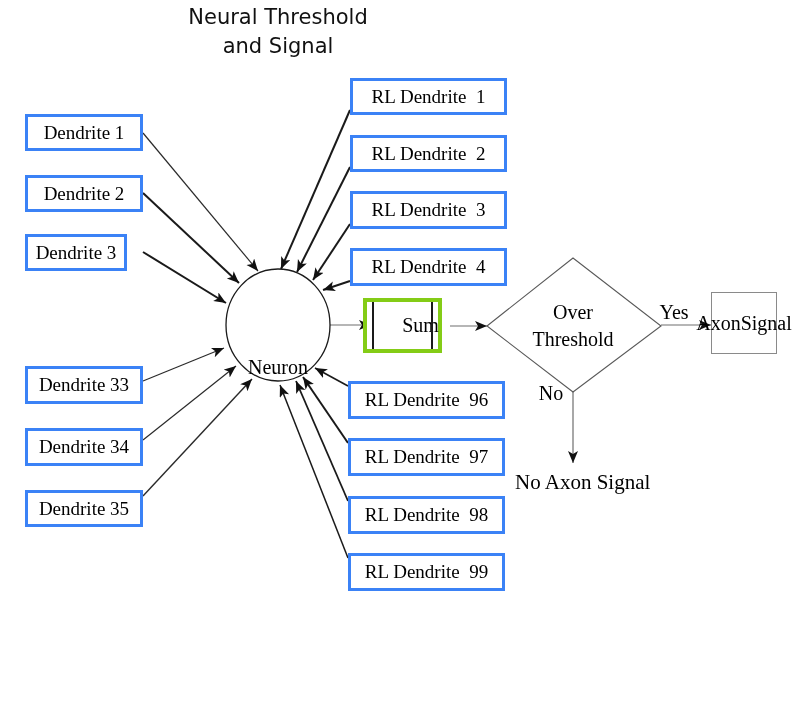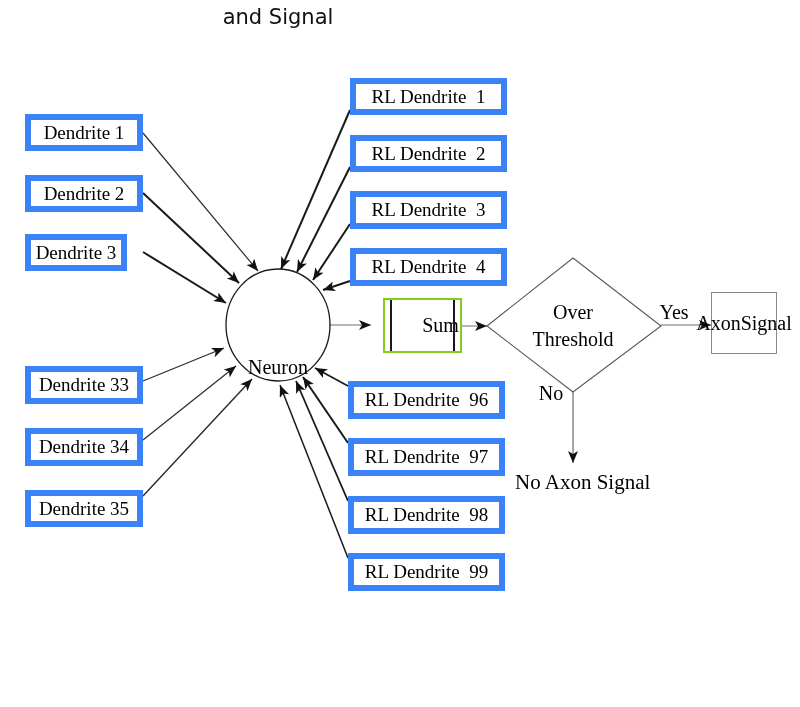--- a/index.html
+++ b/index.html
@@ -28,42 +28,42 @@
     width: 300px;
     text-align: center;
     font-family: "DejaVu Sans", sans-serif;
     font-size: 21px;
     line-height: 29px;
     color: #111111;
   }
   .box {
     position: absolute;
     box-sizing: border-box;
-    border: 6px solid #3b82f6;
+    border: 3px solid #3b82f6;
     background: #ffffff;
     display: flex;
     align-items: center;
     justify-content: center;
     font-size: 19px;
     white-space: pre;
   }
   .txt {
     position: absolute;
     font-size: 20px;
     text-align: center;
     white-space: pre;
   }
   .sum-box {
     position: absolute;
-    left: 383px;
+    left: 363px;
     top: 298px;
     width: 79px;
     height: 55px;
     box-sizing: border-box;
-    border: 2px solid #84cc16;
+    border: 4px solid #84cc16;
     background: #ffffff;
     display: flex;
     align-items: center;
     justify-content: center;
     font-size: 20px;
     padding-left: 36px;
   }
   .sum-bar {
     position: absolute;
     top: 0;
@@ -150,20 +150,21 @@
     <line x1="450" y1="326" x2="487" y2="326" stroke="#6e6e6e" stroke-width="1.2" marker-end="url(#ah)"></line>
     <line x1="661" y1="325" x2="711" y2="325" stroke="#6e6e6e" stroke-width="1.2" marker-end="url(#ah)"></line>
     <line x1="573" y1="392" x2="573" y2="463" stroke="#6e6e6e" stroke-width="1.2" marker-end="url(#ah)"></line>
 
     <ellipse cx="278" cy="325" rx="52" ry="56" fill="#ffffff" stroke="#1a1a1a" stroke-width="1.3"></ellipse>
 
     <polygon points="487,326 573,258 661,326 573,392" fill="#ffffff" stroke="#595959" stroke-width="1.1"></polygon>
   </svg>
 
   <div class="title">
+    <div>Neural Threshold</div>
     <div>and Signal</div>
   </div>
 
   <div class="box" style="left:25px;top:114px;width:118px;height:37px">Dendrite 1</div>
   <div class="box" style="left:25px;top:175px;width:118px;height:37px">Dendrite 2</div>
   <div class="box" style="left:25px;top:234px;width:102px;height:37px">Dendrite 3</div>
   <div class="box" style="left:25px;top:366px;width:118px;height:38px">Dendrite 33</div>
   <div class="box" style="left:25px;top:428px;width:118px;height:38px">Dendrite 34</div>
   <div class="box" style="left:25px;top:490px;width:118px;height:37px">Dendrite 35</div>
 

